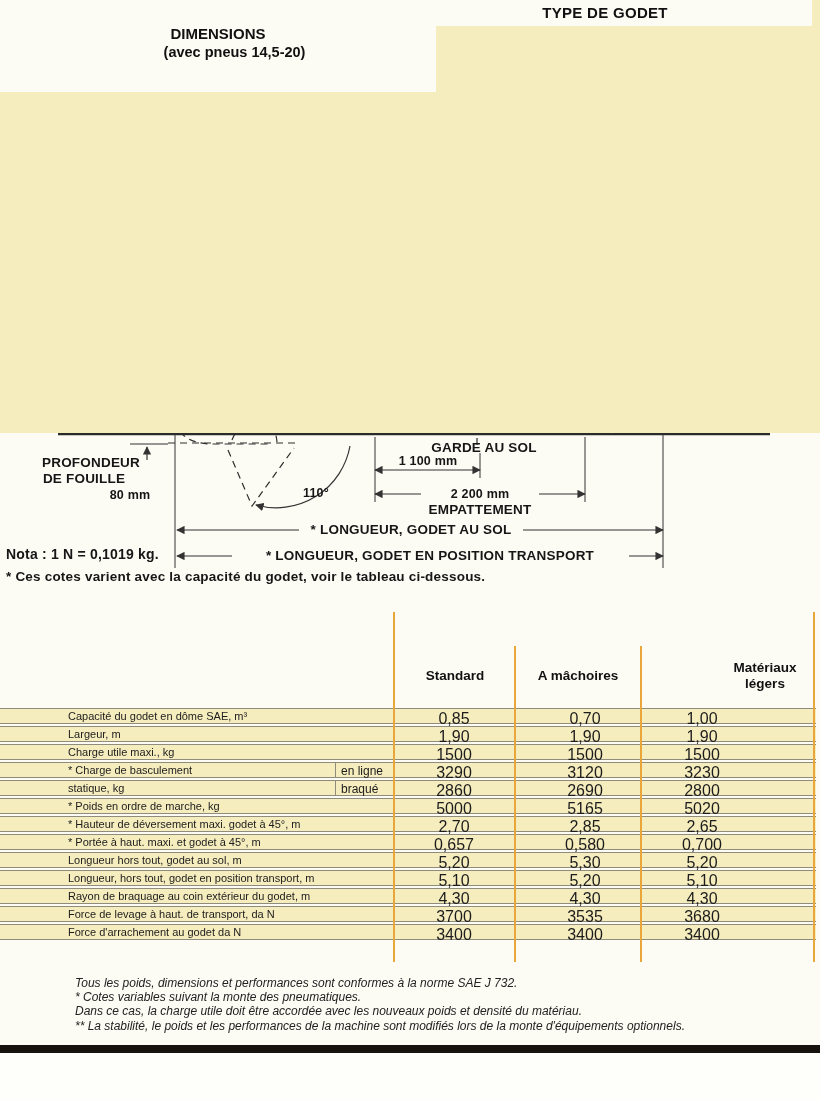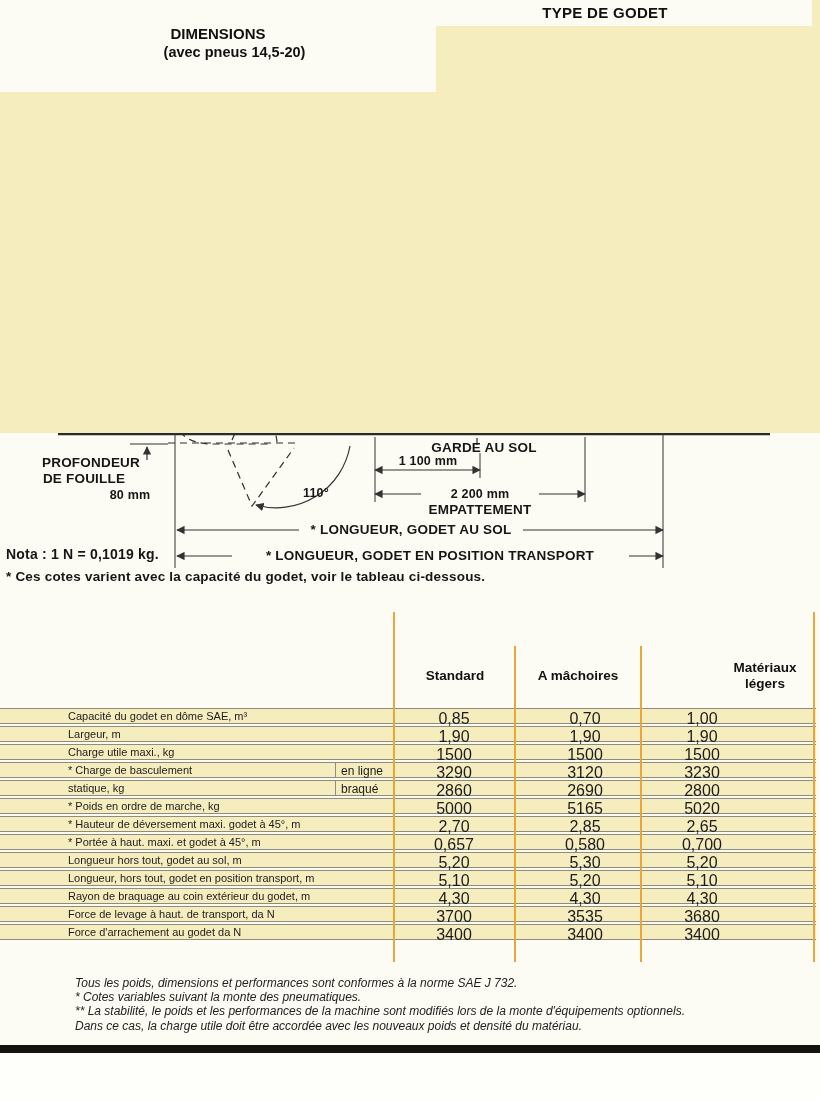--- a/index.html
+++ b/index.html
@@ -308,19 +308,19 @@
         <span class="tlabel">Force d'arrachement au godet da N</span>
         <span class="tval c0">3400</span>
         <span class="tval c1">3400</span>
         <span class="tval c2">3400</span>
       </div>
     </div>
 
   <div id="notes">
       <div class="note">Tous les poids, dimensions et performances sont conformes à la norme SAE J 732.</div>
       <div class="note">* Cotes variables suivant la monte des pneumatiques.</div>
+      <div class="note">Dans ce cas, la charge utile doit être accordée avec les nouveaux poids et densité du matériau.</div>
       <div class="note">** La stabilité, le poids et les performances de la machine sont modifiés lors de la monte d'équipements optionnels.</div>
-      <div class="note">Dans ce cas, la charge utile doit être accordée avec les nouveaux poids et densité du matériau.</div>
     </div>
 
   <div class="black-bar"></div>
   <div class="below"></div>
 </div>
 
 </body></html>

